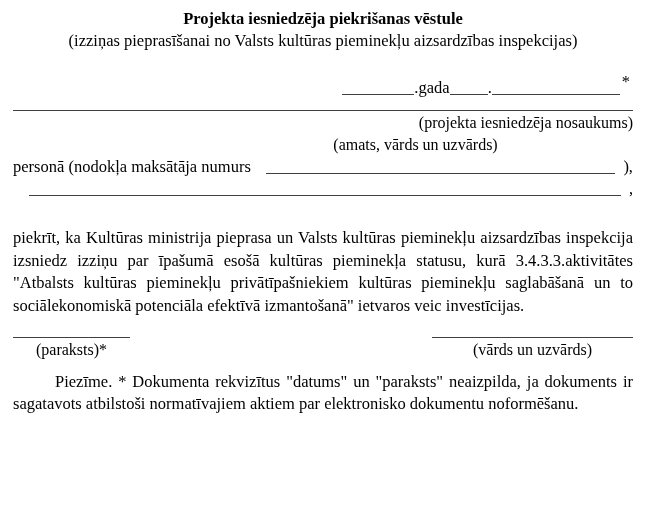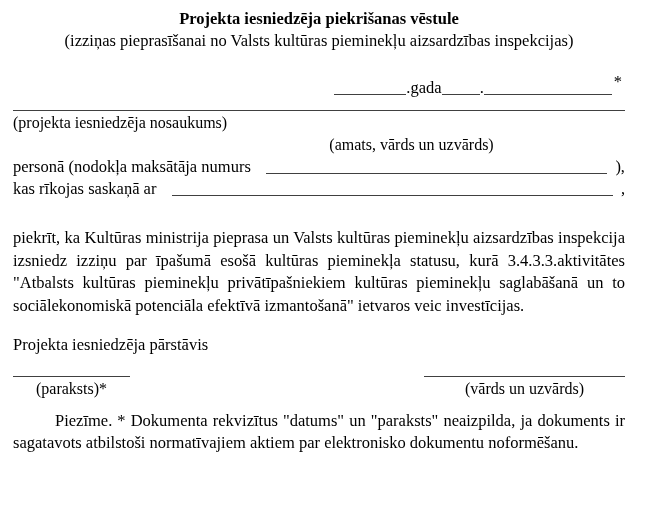--- a/index.html
+++ b/index.html
@@ -5,21 +5,21 @@
   * { margin: 0; padding: 0; box-sizing: border-box; }
   html, body { background: #ffffff; }
   body {
     width: 645px;
     height: 517px;
     font-family: "Liberation Serif", serif;
     color: #000000;
     font-size: 16.5px;
     overflow: hidden;
   }
-  .page { padding: 8px 20px 0 13px; font-family: Liberation Serif, serif; }
+  .page { padding: 8px 12px 0 13px; font-family: Liberation Serif, serif; }
 
   .title {
     text-align: center;
     font-weight: bold;
     font-size: 16.5px;
     line-height: 21px;
   }
   .subtitle {
     text-align: center;
     font-size: 16.5px;
@@ -48,21 +48,21 @@
   .asterisk { vertical-align: 6px; margin-left: 2px; }
 
   .fullline {
     border-bottom: 1px solid #404040;
     height: 13px;
   }
   .caption {
     font-size: 16px;
     line-height: 22px;
   }
-  .center-caption { text-align: left; margin-top: 1px; }
+  .center-caption { text-align: right; margin-top: 1px; }
 
   .inline-row {
     display: flex;
     align-items: baseline;
     line-height: 22px;
   }
   .rep-row { margin-top: 24px; }
   .row-label { white-space: pre; }
   .blank-flex {
     flex: 1;
@@ -129,28 +129,26 @@
 
   <div class="caption rep-caption">(amats, vārds un uzvārds)</div>
 
   <div class="inline-row">
     <span class="row-label">personā (nodokļa maksātāja numurs</span>
     <span class="blank-flex gap-l"></span>
     <span class="row-suffix">),</span>
   </div>
 
   <div class="inline-row">
-    <span class="row-label">kas rīkojas saskaņā ar</span>
     <span class="blank-flex gap-l2"></span>
     <span class="row-suffix">,</span>
   </div>
 
   <p class="body-par">piekrīt, ka Kultūras ministrija pieprasa un Valsts kultūras pieminekļu aizsardzības inspekcija izsniedz izziņu par īpašumā esošā kultūras pieminekļa statusu, kurā 3.4.3.3.aktivitātes "Atbalsts kultūras pieminekļu privātīpašniekiem kultūras pieminekļu saglabāšanā un to sociālekonomiskā potenciāla efektīvā izmantošanā" ietvaros veic investīcijas.</p>
 
-  <div class="signatory">Projekta iesniedzēja pārstāvis</div>
 
   <div class="sig-row">
     <div class="sig-col-2">
       <div class="sig-line"></div>
       <div class="caption sig-caption">(paraksts)*</div>
     </div>
     <div class="sig-col-3">
       <div class="sig-line"></div>
       <div class="caption sig-caption">(vārds un uzvārds)</div>
     </div>

